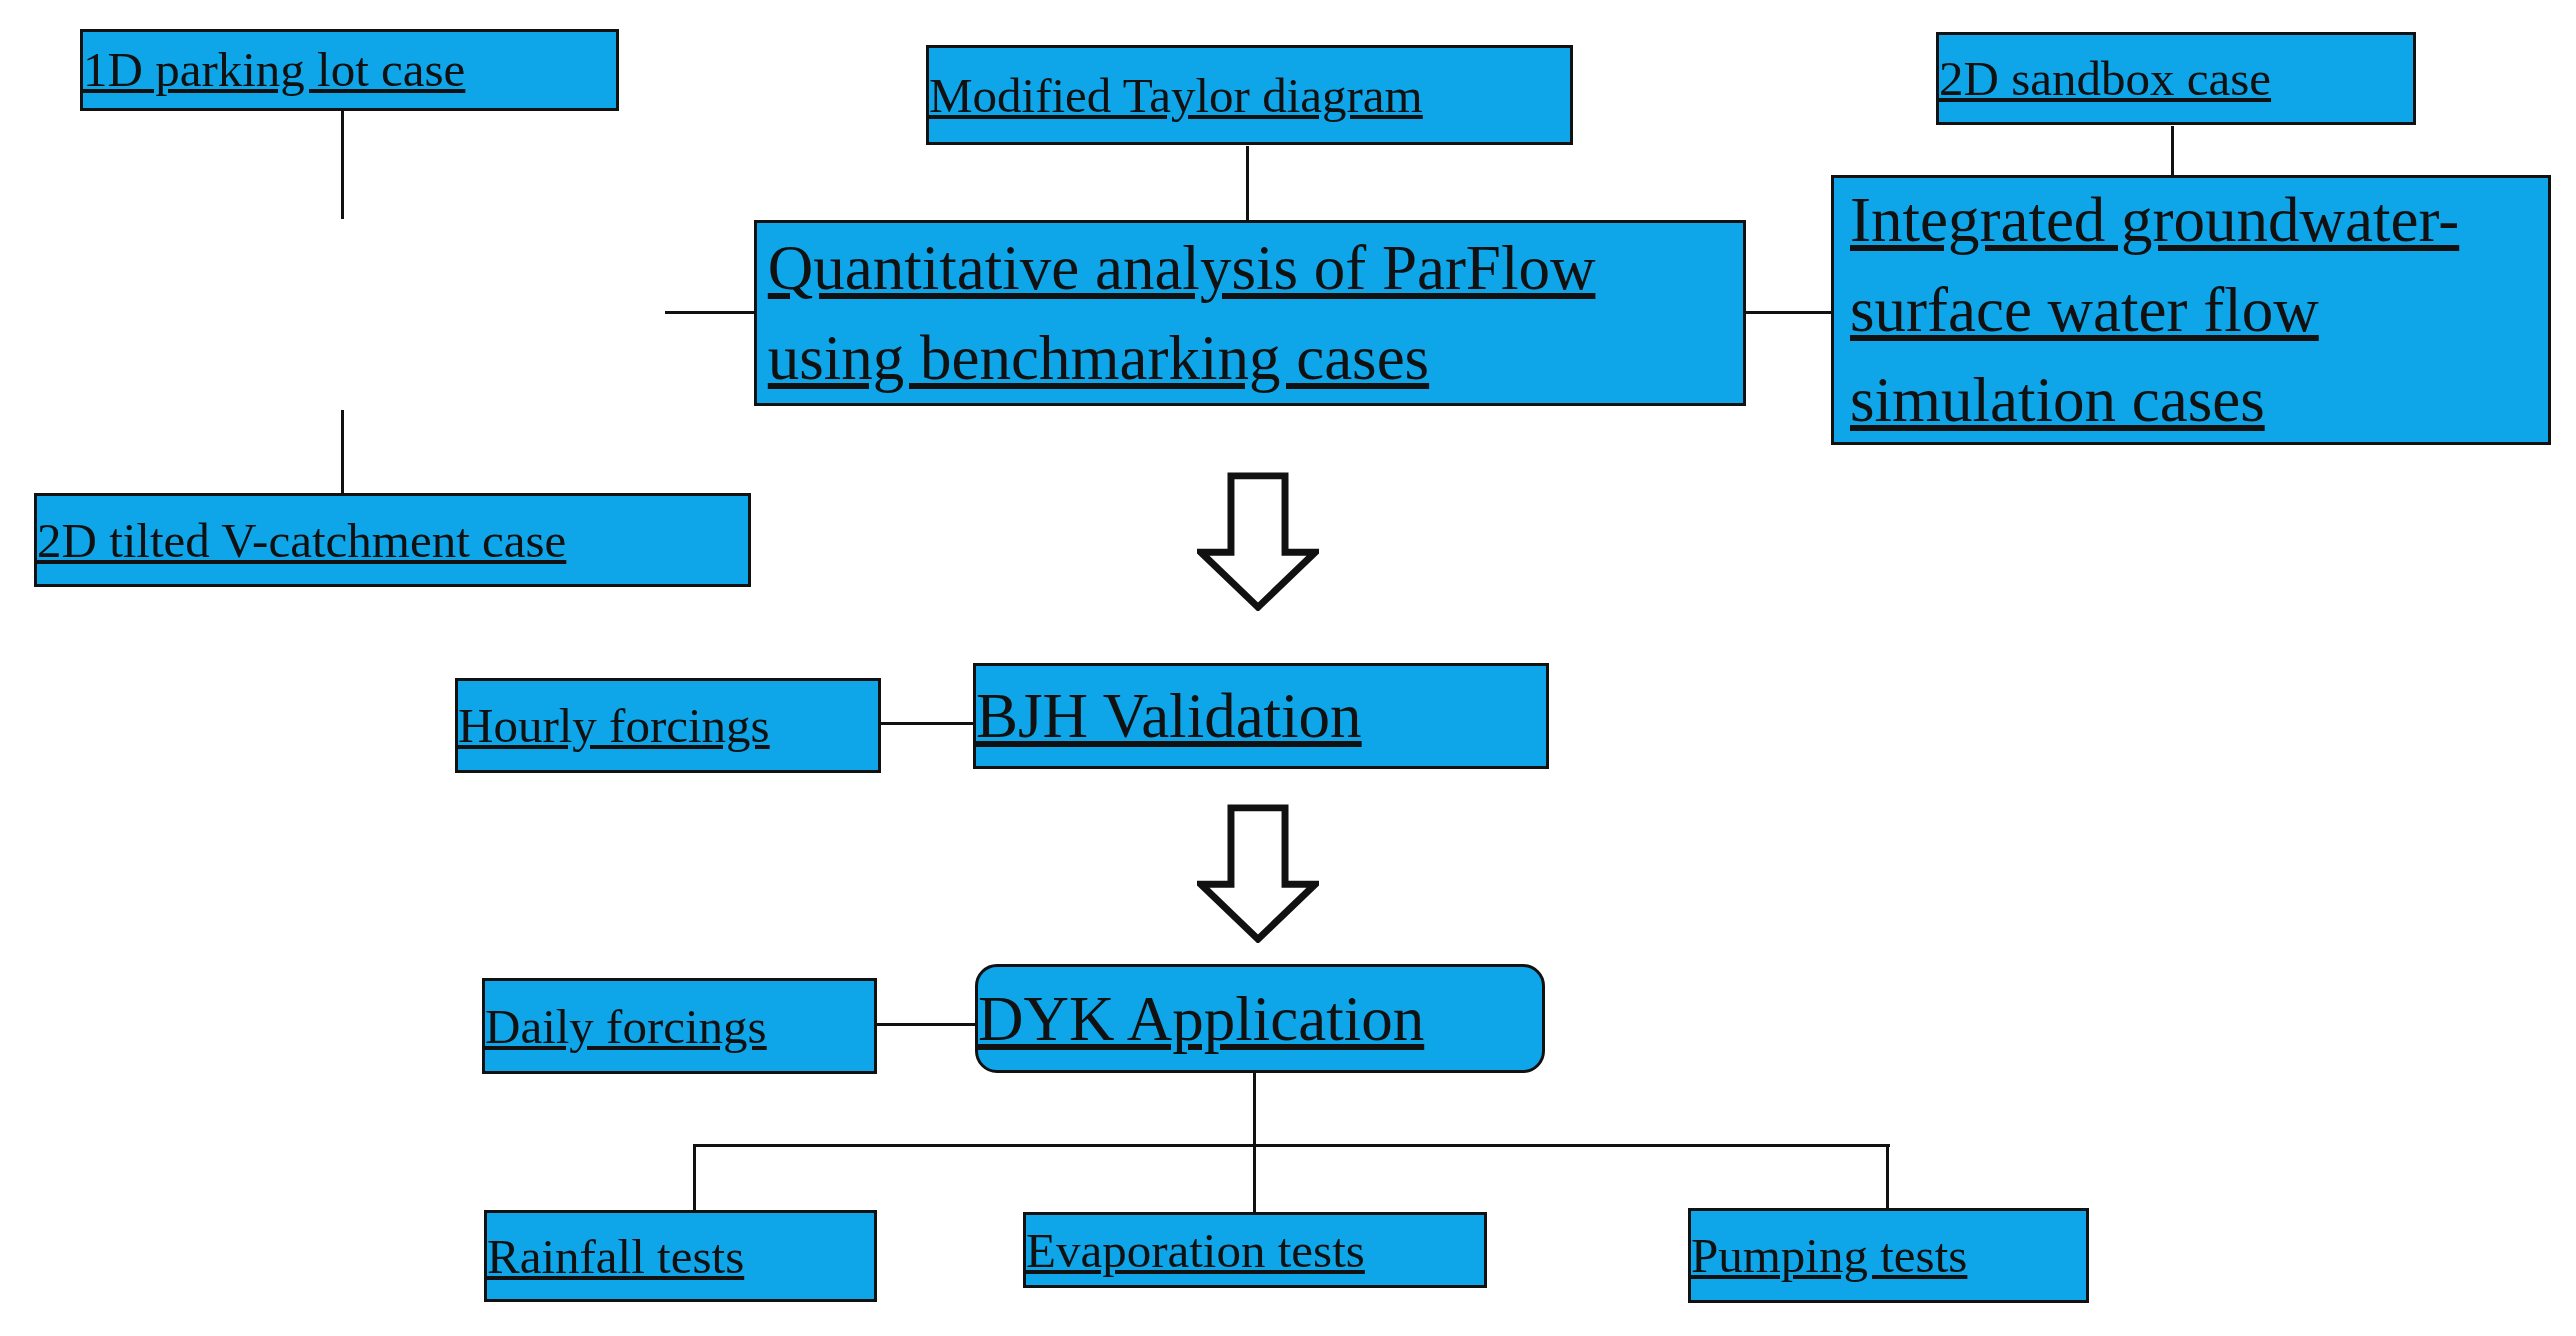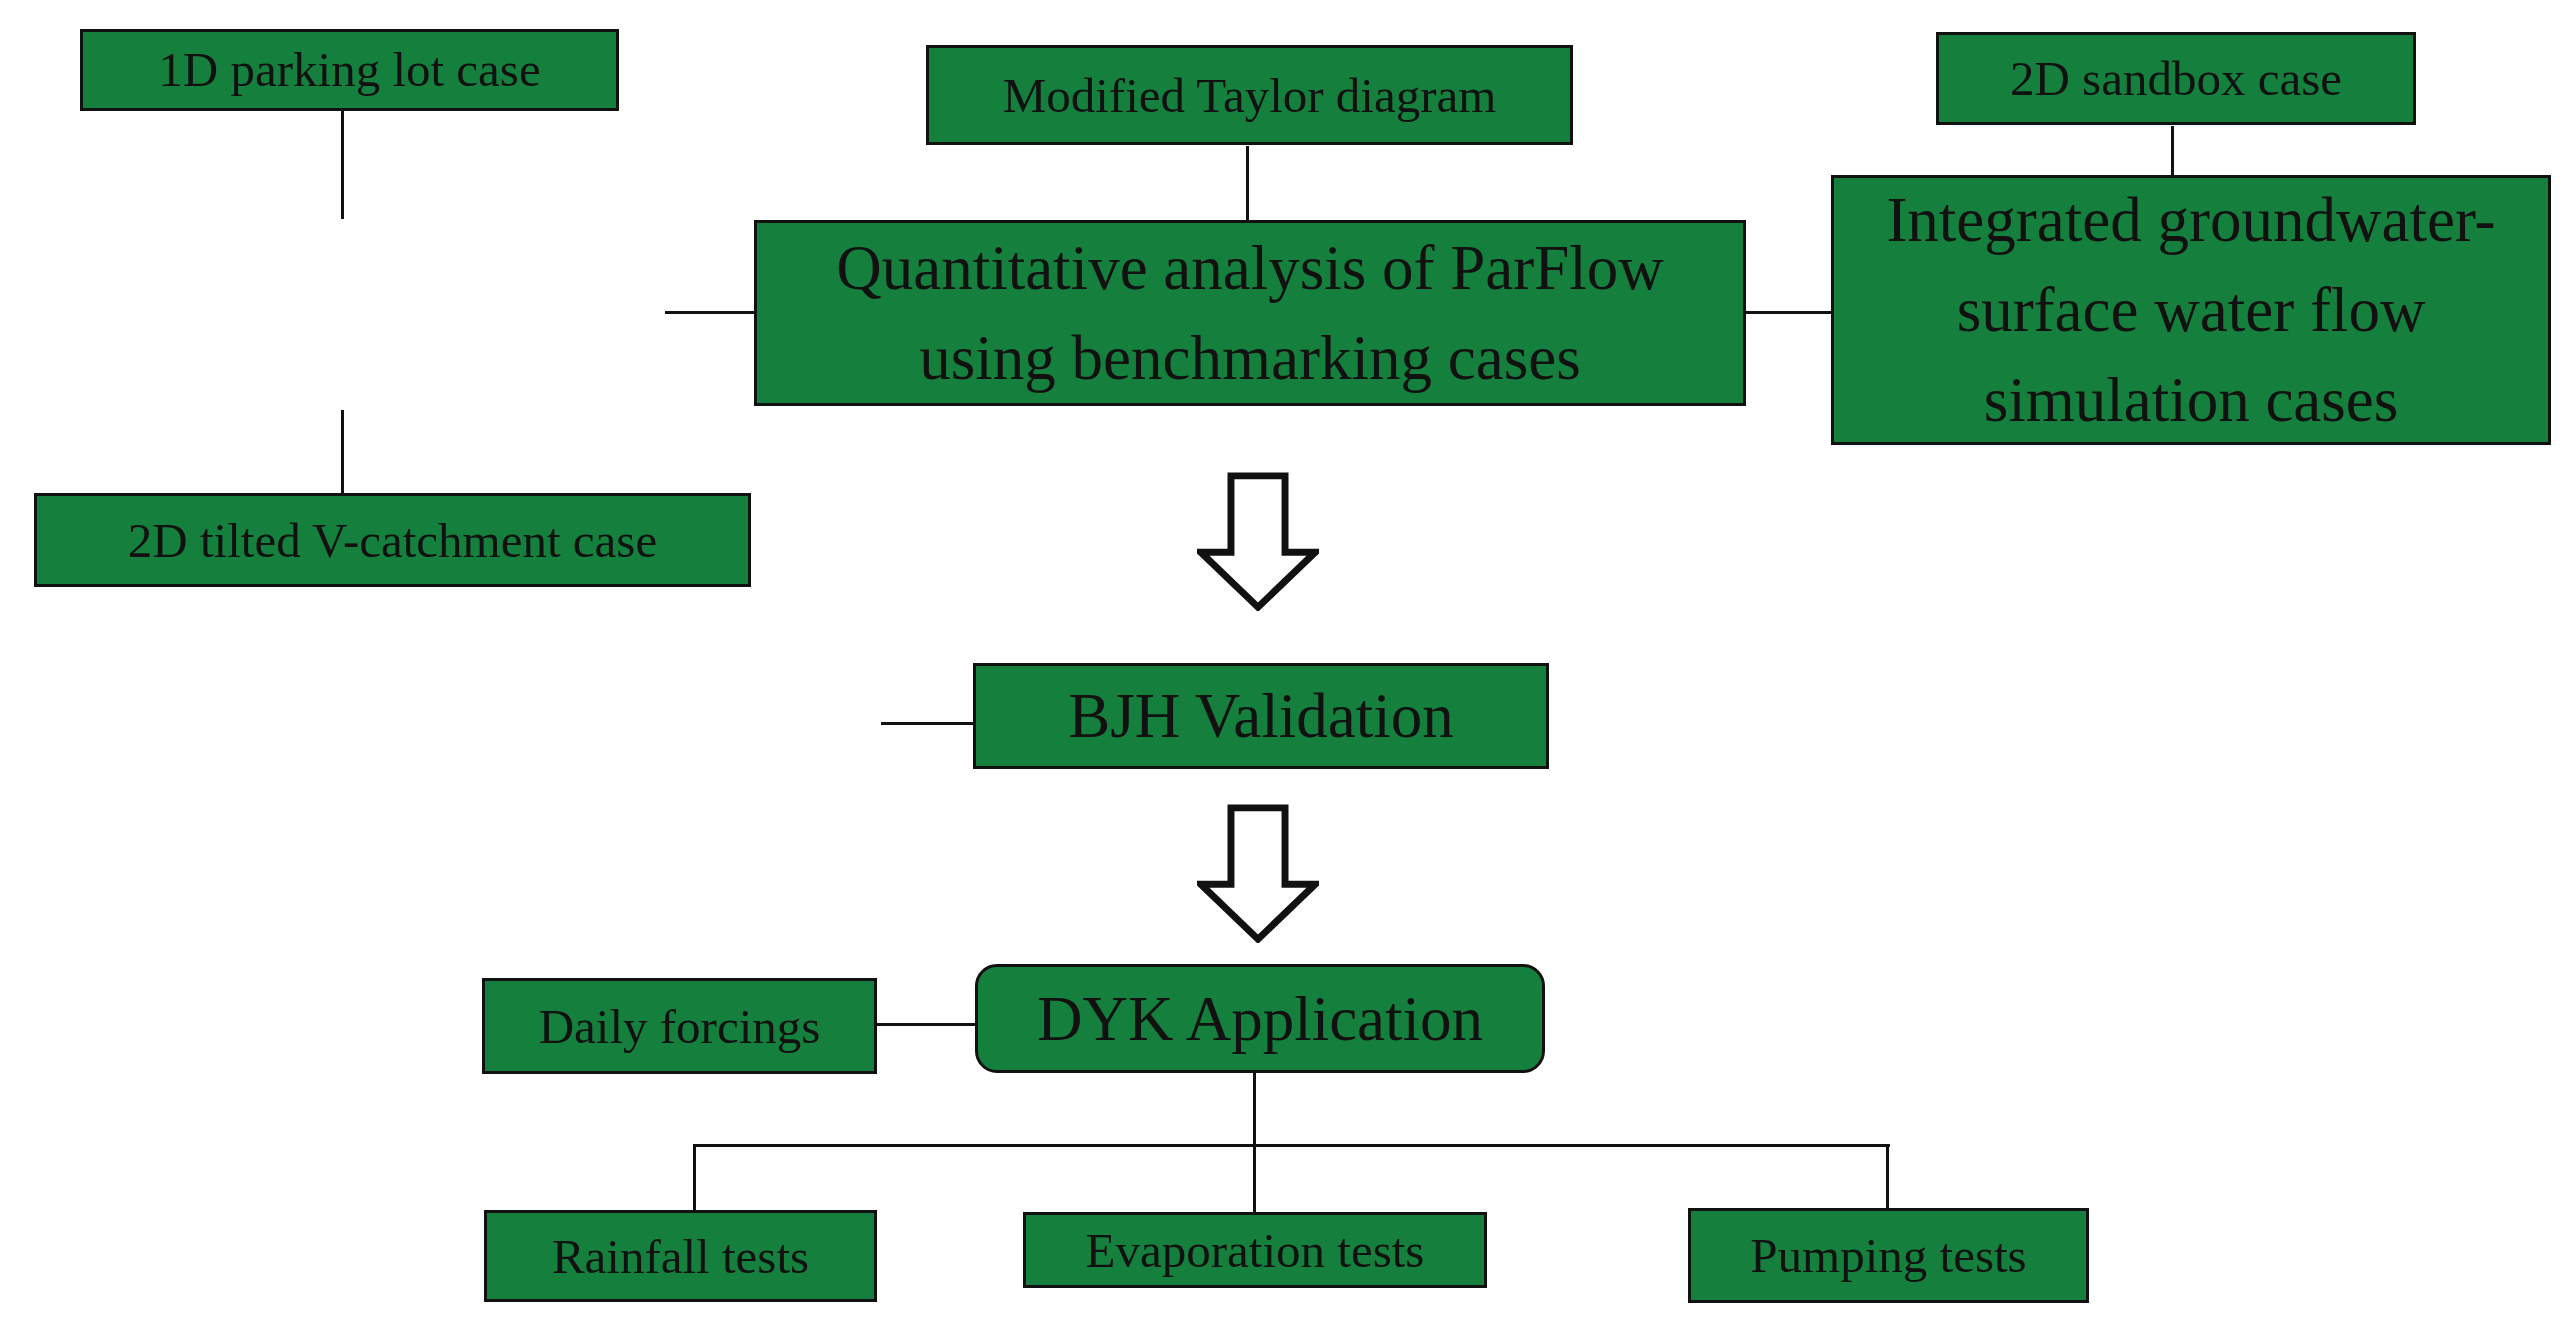--- a/index.html
+++ b/index.html
@@ -11,27 +11,27 @@
     position: relative;
     width: 2576px;
     height: 1337px;
     background: #ffffff;
     font-family: "Liberation Serif", "DejaVu Serif", serif;
     color: #111111;
   }
   .node {
     position: absolute;
     box-sizing: border-box;
-    background: #15803d;
+    background: #0ea5e9;
     border: 3.9px solid #111111;
     display: flex;
     align-items: center;
     justify-content: center;
-    text-align: center;
     line-height: 1.4;
+    text-decoration: underline;
   }
   .node .lbl { display: block; width: 100%; }
   .font-lg { font-size: 63px; line-height: 90px; }
   .font-sm { font-size: 49px; line-height: 69px; }
   .line {
     position: absolute;
     background: #111111;
   }
   .arrow {
     position: absolute;
@@ -117,20 +117,23 @@
   </div>
 
   <div class="node font-lg" id="node-integrated">
     <span class="lbl">Integrated groundwater-surface water flow simulation cases</span>
   </div>
 
   <div class="node font-sm" id="node-v-catchment">
     <span class="lbl">2D tilted V-catchment case</span>
   </div>
 
+  <div class="node font-sm" id="node-hourly">
+    <span class="lbl">Hourly forcings</span>
+  </div>
 
   <div class="node font-sm" id="node-daily">
     <span class="lbl">Daily forcings</span>
   </div>
 
   <div class="node font-lg" id="node-bjh">
     <span class="lbl">BJH Validation</span>
   </div>
 
   <div class="node font-lg" id="node-dyk">

